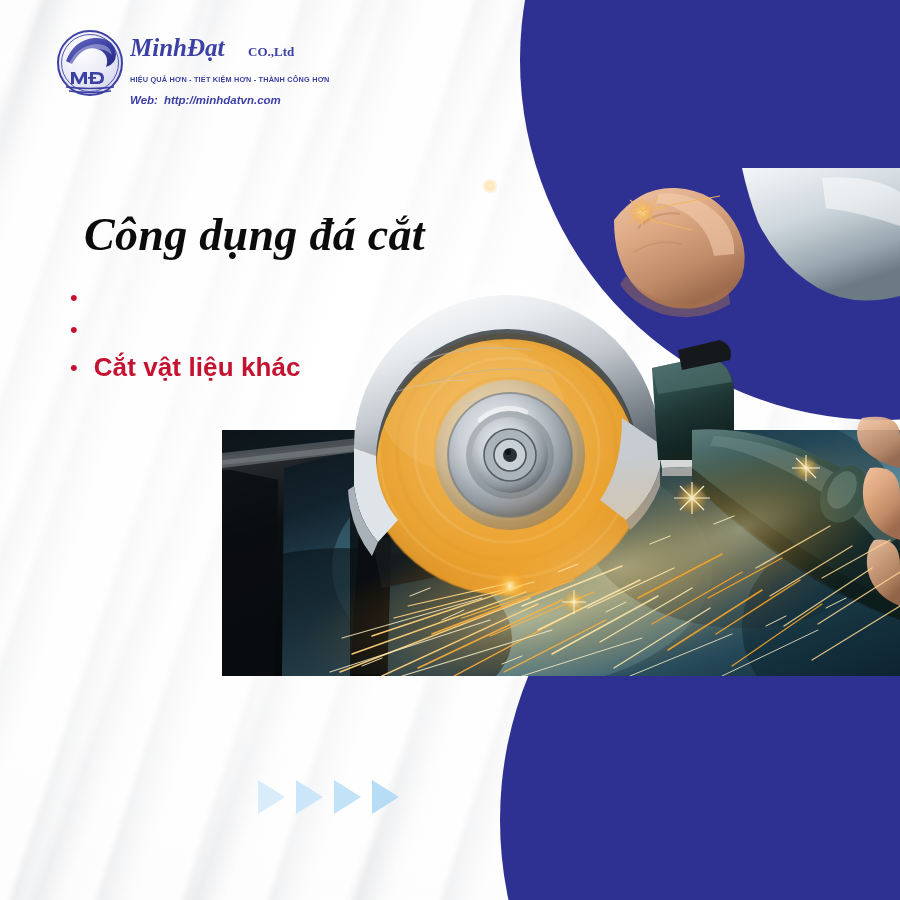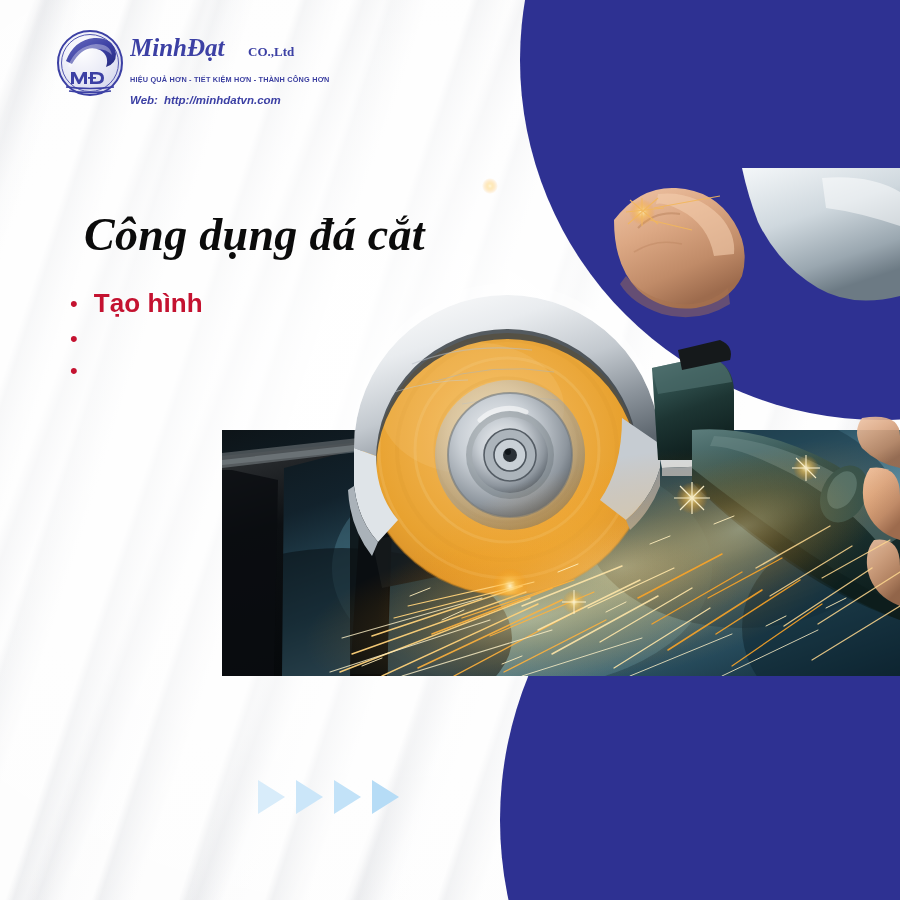--- a/index.html
+++ b/index.html
@@ -571,27 +571,27 @@
         <span class="lbl">Web:</span><span>http://minhdatvn.com</span>
       </div>
     </div>
   </div>
 
   <div class="headline" style="color: rgb(11, 11, 11);">Công dụng đá cắt</div>
 
   <ul class="bullets">
     <li>
       <span class="dot" style="color: rgb(196, 18, 48);">•</span>
-      <span class="txt" style="color: rgb(196, 18, 48);">Tạo hình</span>
     </li>
     <li>
       <span class="dot" style="color: rgb(196, 18, 48);">•</span>
     </li>
     <li>
       <span class="dot" style="color: rgb(196, 18, 48);">•</span>
+      <span class="txt" style="color: rgb(196, 18, 48);">Cắt vật liệu khác</span>
     </li>
   </ul>
 
   <div class="arrows">
     <span class="arrow" style="border-left: 27px solid rgb(216, 236, 250);"></span>
     <span class="arrow" style="border-left: 27px solid rgb(203, 230, 249);"></span>
     <span class="arrow" style="border-left: 27px solid rgb(194, 226, 248);"></span>
     <span class="arrow" style="border-left: 27px solid rgb(182, 220, 246);"></span>
   </div>
 

